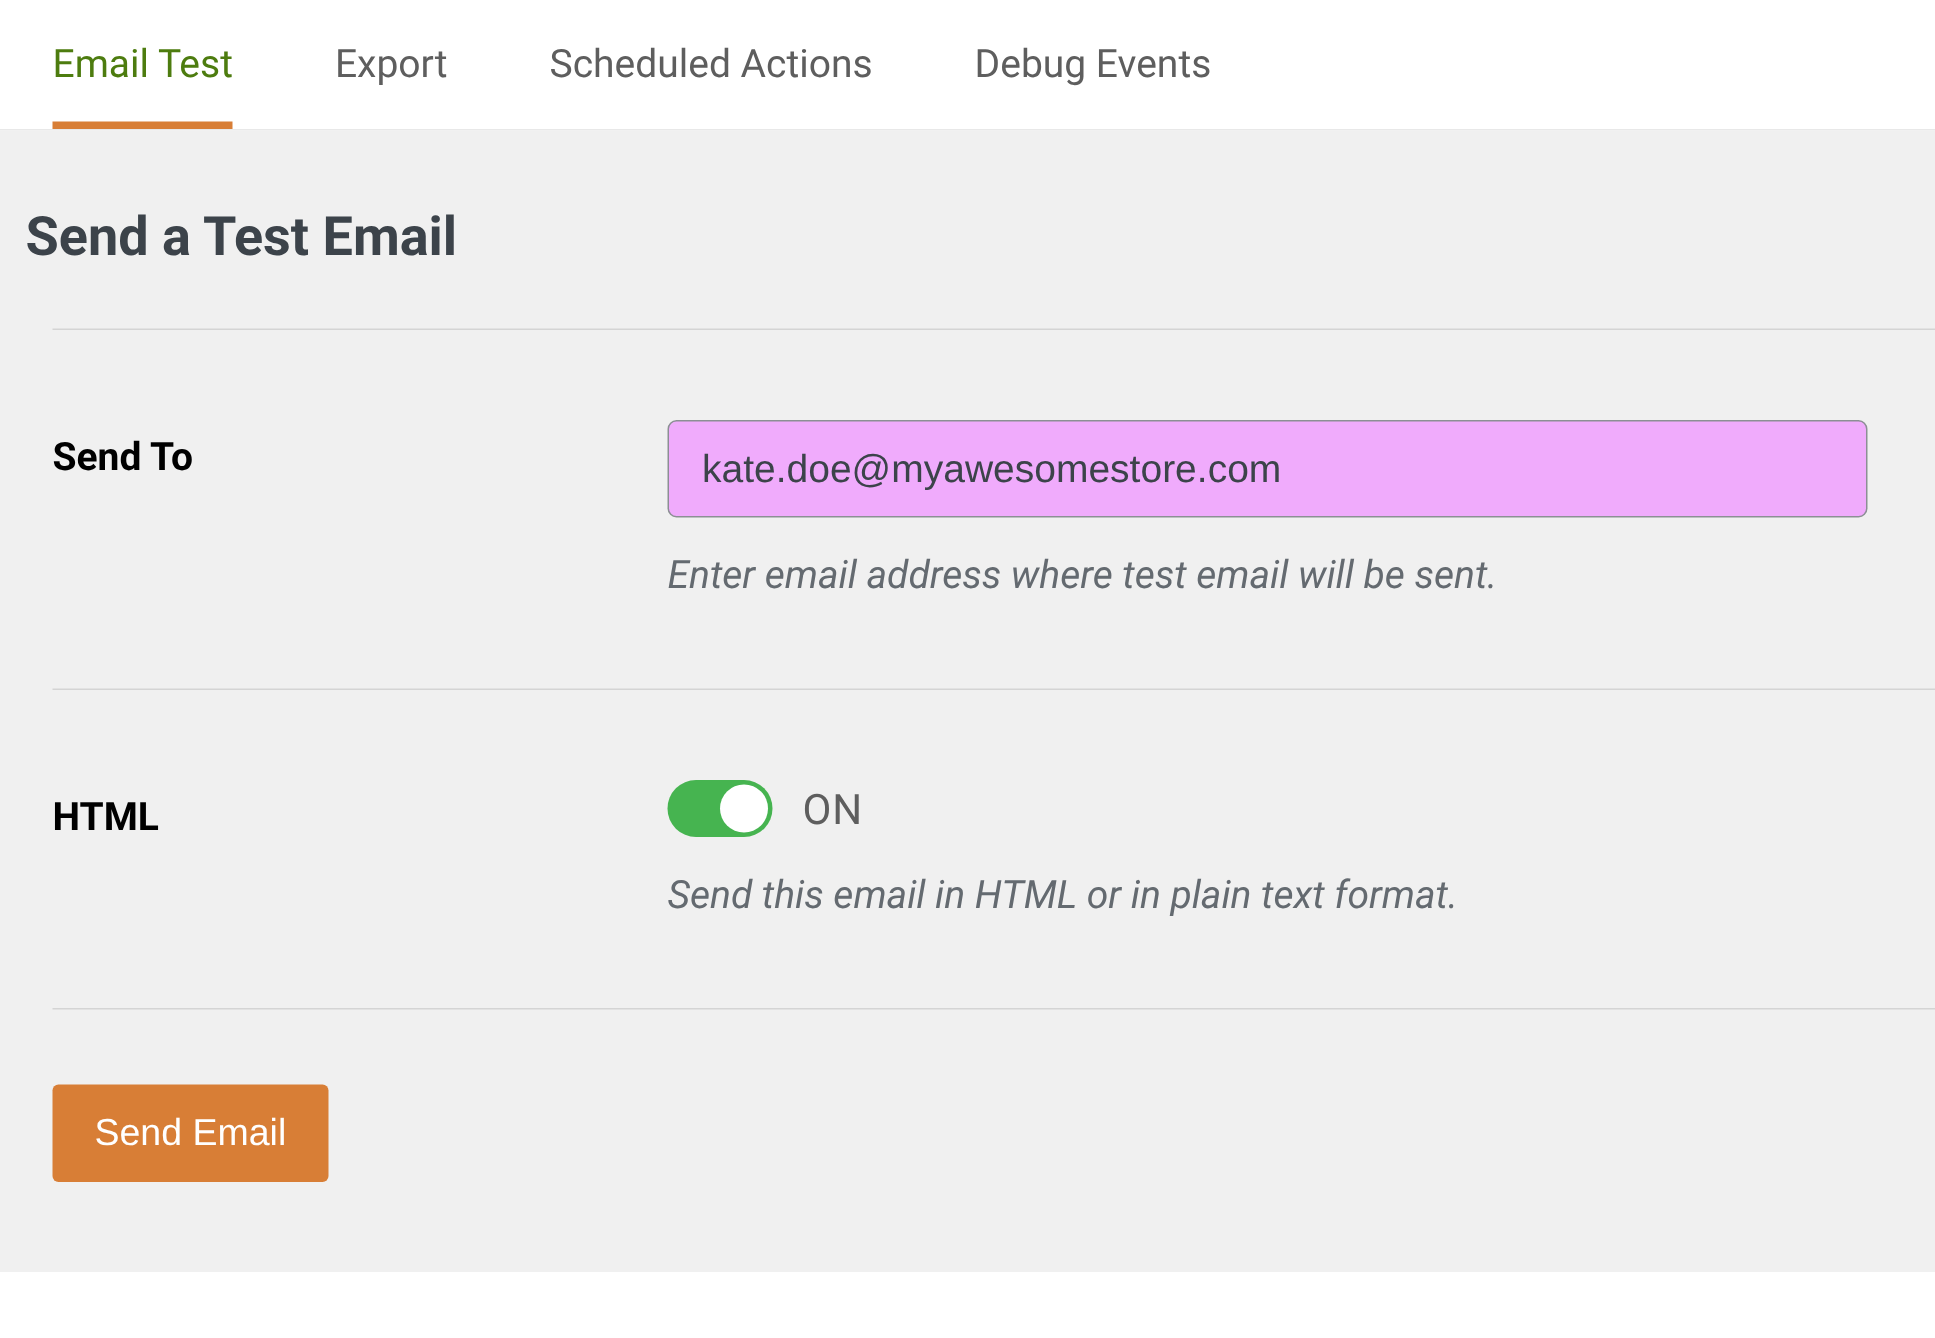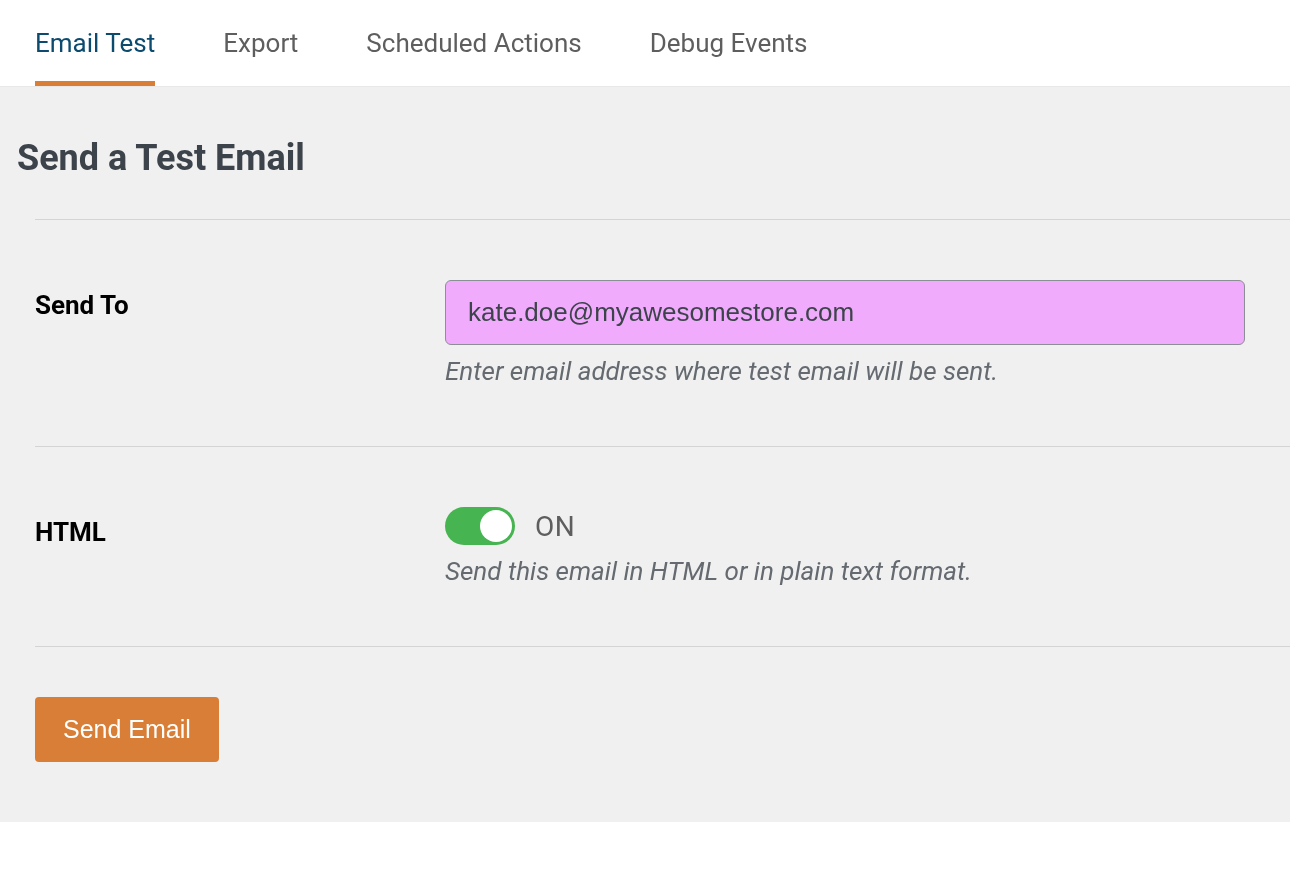--- a/index.html
+++ b/index.html
@@ -25,21 +25,21 @@
     
     .tab {
       padding: 28px 0;
       font-size: 26px;
       color: #5e5e5e;
       cursor: pointer;
       position: relative;
     }
     
     .tab.active {
-      color: #0c4a6e;
+      color: #4d7c0f;
     }
     
     .tab.active::after {
       content: '';
       position: absolute;
       bottom: 0;
       left: 0;
       right: 0;
       height: 5px;
       background: #d87e36;
@@ -91,21 +91,21 @@
       background: #f0abfc;
       border: 1px solid #8c8f94;
       border-radius: 6px;
       outline: none;
     }
     
     .help-text {
       font-size: 26px;
       font-style: italic;
       color: #646a70;
-      margin-top: 11px;
+      margin-top: 24px;
     }
     
     .toggle-row {
       display: flex;
       align-items: center;
       gap: 20px;
     }
     
     .toggle {
       width: 70px;

